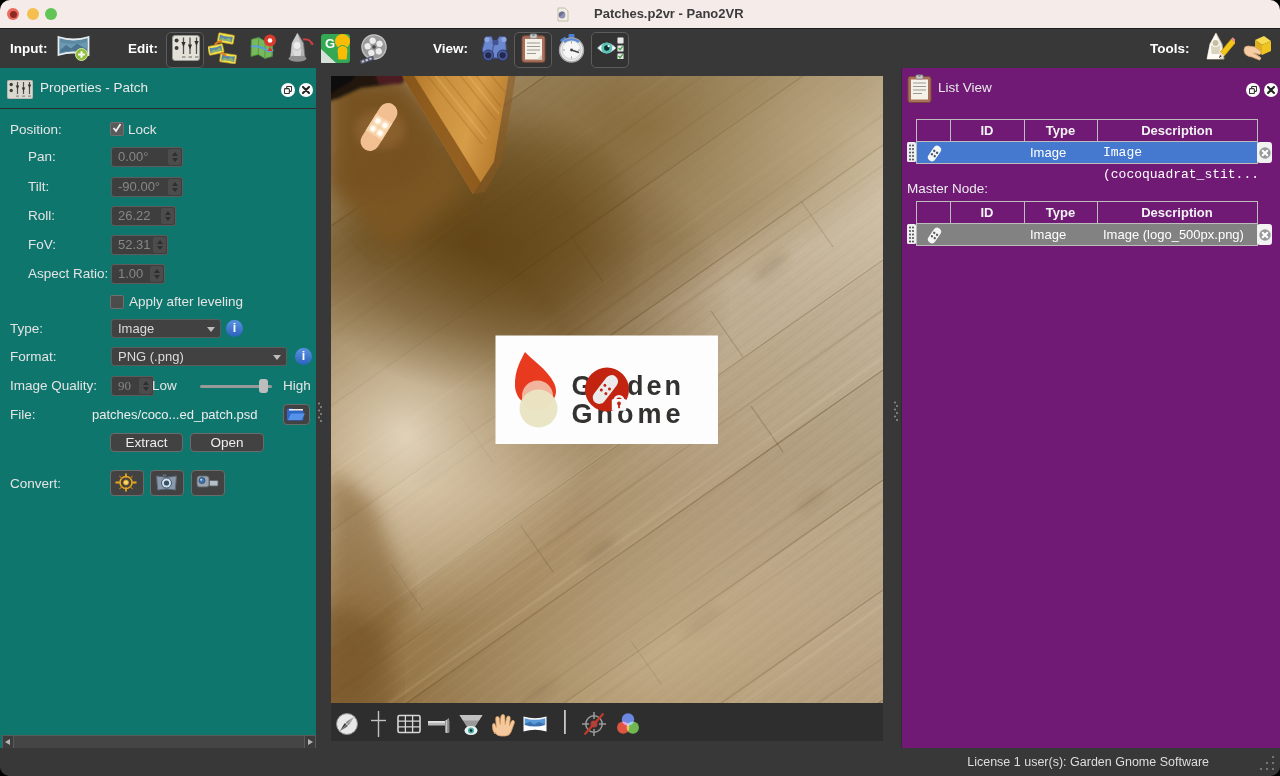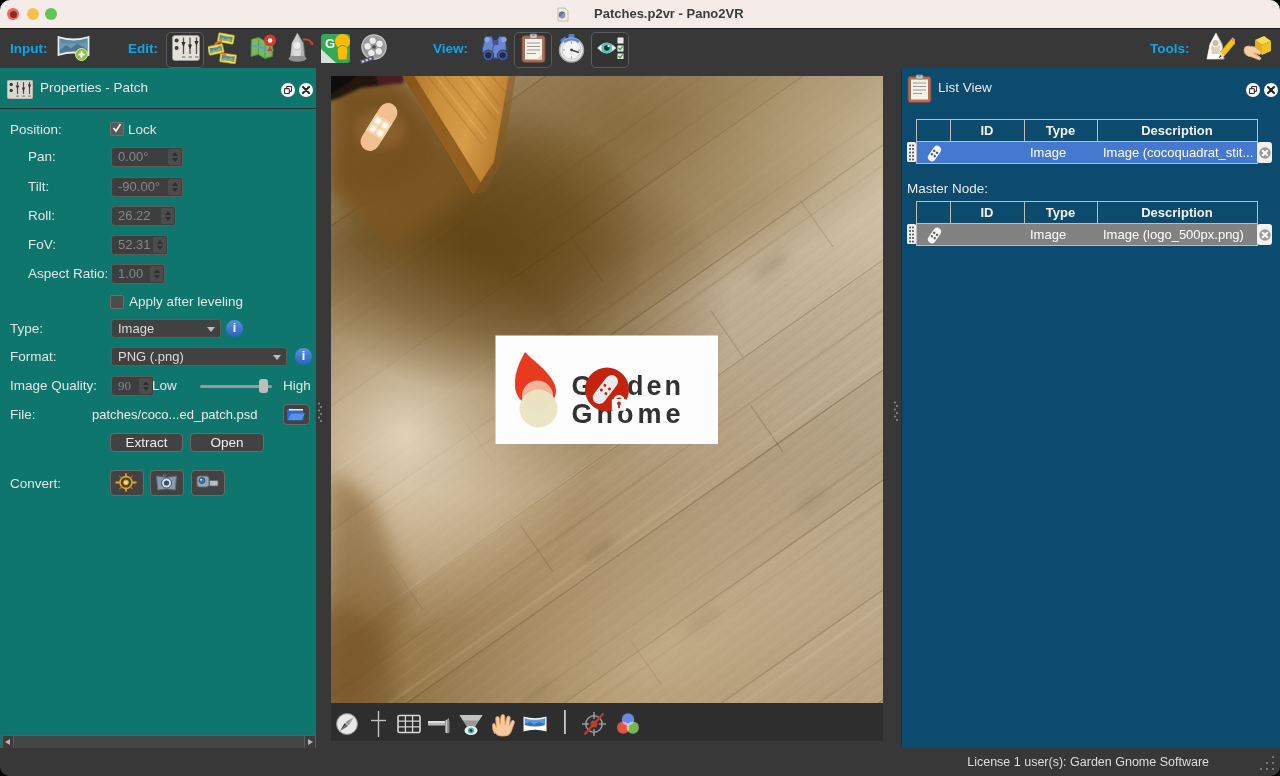--- a/index.html
+++ b/index.html
@@ -6,21 +6,21 @@
   body{width:1280px;height:776px;position:relative;overflow:hidden;
        font-family:"Liberation Sans", sans-serif;}
   .window{position:absolute;inset:0;border-radius:10px;overflow:hidden;background:#383838;}
   .abs{position:absolute;}
   
   .titlebar{position:absolute;left:0;top:0;width:1280px;height:28px;background:#f5ebe9;border-bottom:1px solid #1e1e1e;}
   .tl{position:absolute;top:8px;width:12px;height:12px;border-radius:50%;}
   .title{position:absolute;top:0;height:28px;line-height:28px;font-size:13px;font-weight:bold;color:#3c3c3c;}
   
   .toolbar{position:absolute;left:0;top:29px;width:1280px;height:39px;background:#383838;}
-  .tlabel{position:absolute;top:0;height:39px;line-height:39px;font-weight:bold;font-size:13.5px;color:#0ea5e9;}
+  .tlabel{position:absolute;top:0;height:39px;line-height:39px;font-weight:bold;font-size:13.5px;color:#ffffff;}
   .tbtn{position:absolute;top:3px;width:36px;height:34px;border:1px solid #5c5c5c;border-radius:5px;background:#333333;}
   
   .phead{position:absolute;height:40px;color:#e9e9e9;font-size:13.5px;}
   .circbtn{position:absolute;width:14px;height:14px;border-radius:50%;background:#fbfbfb;}
   .lbl{position:absolute;color:#e4e4e4;font-size:13.5px;line-height:20px;}
   .field{position:absolute;height:18px;background:#3e3e3e;border:1px solid #5c5c5c;border-radius:3px;
          font-size:13px;color:#878787;line-height:18px;padding-left:6px;}
   .spin{position:absolute;right:1px;top:1px;width:13px;height:16px;background:#4c4c4c;border-radius:2px;}
   .spin:before{content:"";position:absolute;left:3.5px;top:3px;border-left:3px solid transparent;border-right:3px solid transparent;border-bottom:4px solid #2e2e2e;}
   .spin:after{content:"";position:absolute;left:3.5px;bottom:3px;border-left:3px solid transparent;border-right:3px solid transparent;border-top:4px solid #2e2e2e;}
@@ -605,21 +605,21 @@
     <g fill="#909090">
         <circle cx="2" cy="1.5" r="1"></circle>
         <circle cx="4" cy="5" r="1"></circle>
         <circle cx="2" cy="8.5" r="1"></circle>
         <circle cx="4" cy="12" r="1"></circle>
         <circle cx="2" cy="15.5" r="1"></circle>
         <circle cx="4" cy="19" r="1"></circle>
       </g>
   </svg>
 
-  <div class="abs" style="left:901px;top:68px;width:379px;height:680px;background:#0c4a6e;border-left:1px solid #2e2e2e;">
+  <div class="abs" style="left:901px;top:68px;width:379px;height:680px;background:#701a75;border-left:1px solid #2e2e2e;">
     <div class="phead" style="left:36px;top:0;line-height:40px;">List View</div>
     <svg class="abs" style="left:5px;top:6px;" width="25" height="29" viewBox="0 0 25 29">
       <rect x="1" y="2.5" width="23" height="26" rx="2.5" fill="#a9705c" stroke="#7a4a38" stroke-width="1"></rect>
       <rect x="4" y="5.5" width="17" height="20" fill="#f7f2e8"></rect>
       <path d="M6 9 h13 M6 12.5 h13 M6 16 h13 M6 19.5 h9" stroke="#999" stroke-width="1"></path>
       <rect x="9" y="1" width="7" height="4" rx="1" fill="#c9c9c9" stroke="#888" stroke-width="0.8"></rect>
       <circle cx="12.5" cy="1.8" r="1.2" fill="#888"></circle>
     </svg>
     <div class="circbtn" style="left:344px;top:15px;"></div>
     <svg class="abs" style="left:347px;top:18px;" width="8" height="8" viewBox="0 0 8 8">
@@ -634,21 +634,21 @@
     <div class="tbl" style="left:14px;top:51px;width:340px;height:43px;">
       <div class="hline" style="top:21px;"></div>
       <div class="vline" style="left:33px;"></div>
       <div class="vline" style="left:107px;"></div>
       <div class="vline" style="left:180px;"></div>
       <div class="hcell" style="left:33px;width:74px;">ID</div>
       <div class="hcell" style="left:107px;width:73px;">Type</div>
       <div class="hcell" style="left:180px;width:160px;">Description</div>
       <div class="abs" style="left:0;top:22px;width:340px;height:21px;background:#4479cf;"></div>
       <div class="dcell" style="left:113px;top:22px;">Image</div>
-      <div class="dcell" style="left:186px;top:22px;">Image (cocoquadrat_stit...</div>
+      <div class="dcell" style="left:186px;top:22px;font-family:Liberation Mono, monospace;">Image (cocoquadrat_stit...</div>
       <svg class="abs" style="left:8px;top:24px;" width="19" height="19" viewBox="0 0 19 19">
         <g transform="rotate(-55 9.5 9.5)">
             <rect x="1" y="5.5" width="17" height="8" rx="4" fill="#f5f5f5"></rect>
         <g fill="#47536b">
               <circle cx="7.5" cy="7.8" r="1.2"></circle>
               <circle cx="11.5" cy="7.8" r="1.2"></circle>
               <circle cx="7.5" cy="11.2" r="1.2"></circle>
               <circle cx="11.5" cy="11.2" r="1.2"></circle>
             </g>
           </g>

